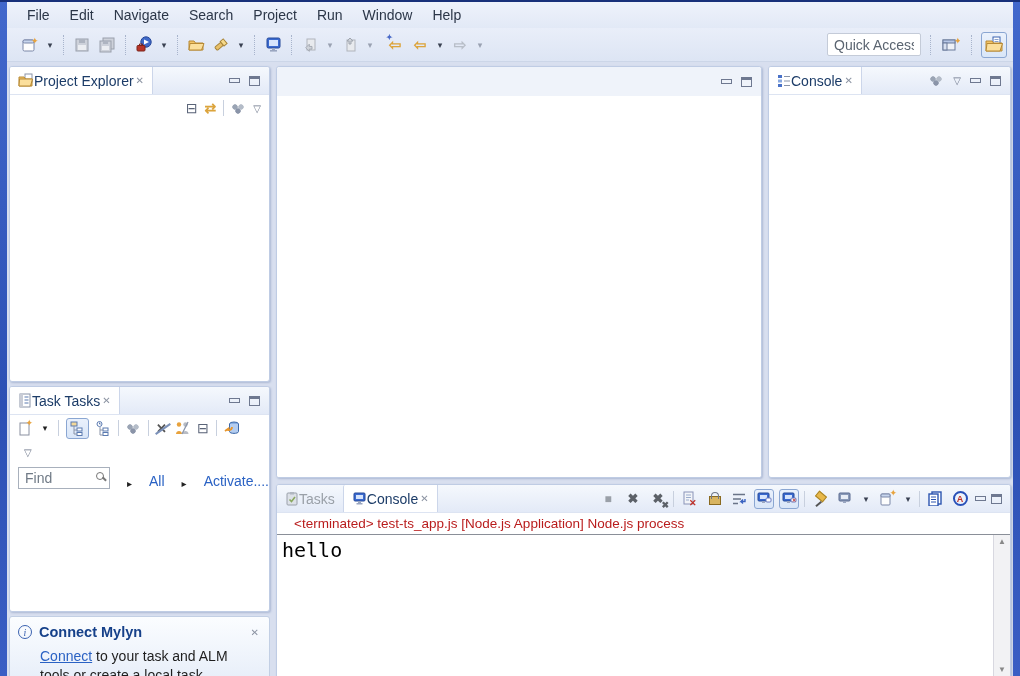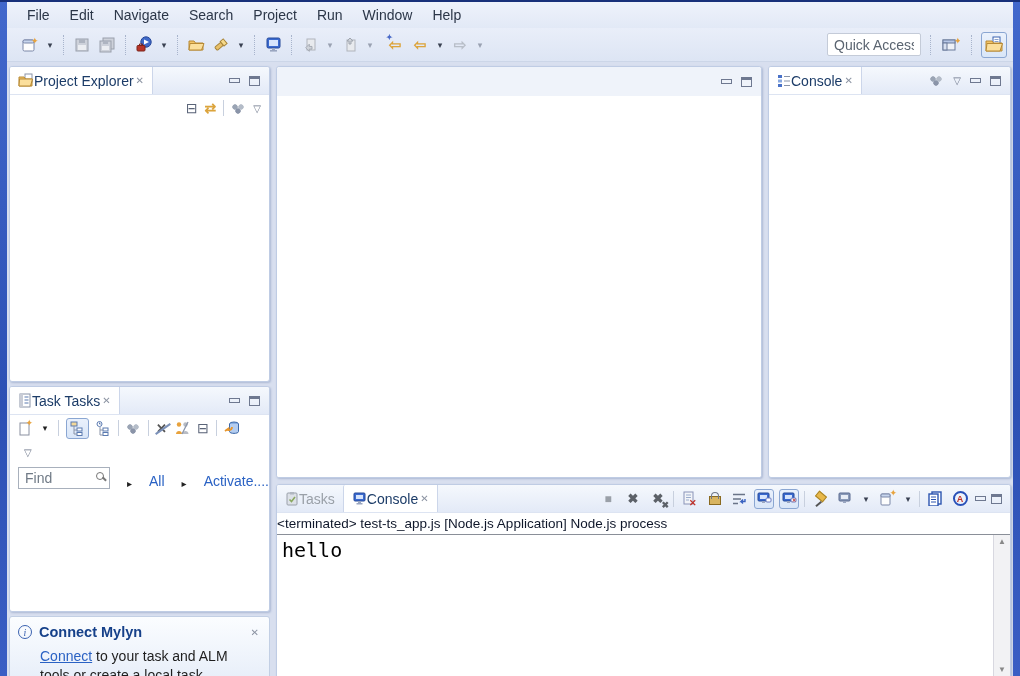--- a/index.html
+++ b/index.html
@@ -93,21 +93,21 @@
   .con-toolbar { margin-left:auto; display:flex; align-items:center; gap:5px; padding-right:8px; }
   .ci { width:20px; height:20px; display:flex; align-items:center; justify-content:center; }
   .stop-glyph { color:#9aa0a8; font-size:12px; }
   .x-glyph { color:#5c6168; font-weight:bold; font-size:13px; }
   .xx { position:relative; }
   .xx .x2 { position:absolute; right:-1px; bottom:-1px; font-size:9px; }
   .slashed { position:relative; color:#555; font-weight:bold; }
   .slashed::after { content:""; position:absolute; left:-2px; top:7px; width:18px; height:2px;
     background:#7a90b8; transform:rotate(-35deg); }
   .status-line { height:22px; border-bottom:1px solid #8a8f98; display:flex; align-items:center;
-    padding:0 0; font-size:13.5px; color:#0f172a; background:#fff;
+    padding:0 17px; font-size:13.5px; color:#b91c1c; background:#fff;
     font-family:"Liberation Sans",sans-serif; white-space:nowrap; overflow:hidden; }
   .console-area { position:relative; height:calc(100% - 53px); background:#fff; }
   .console-text { font-family:"DejaVu Sans Mono",monospace; font-size:20px; color:#000;
     padding:3px 5px; }
   .vscroll { position:absolute; right:0; top:0; bottom:0; width:17px; background:#f2f2f4;
     border-left:1px solid #d8d8e0; display:flex; flex-direction:column;
     justify-content:space-between; align-items:center; padding:2px 0; }
   .scr-arrow { font-size:8px; color:#888; }
 
   .ansi-circle { width:15px; height:15px; border:2px solid #2850b8; border-radius:50%;

